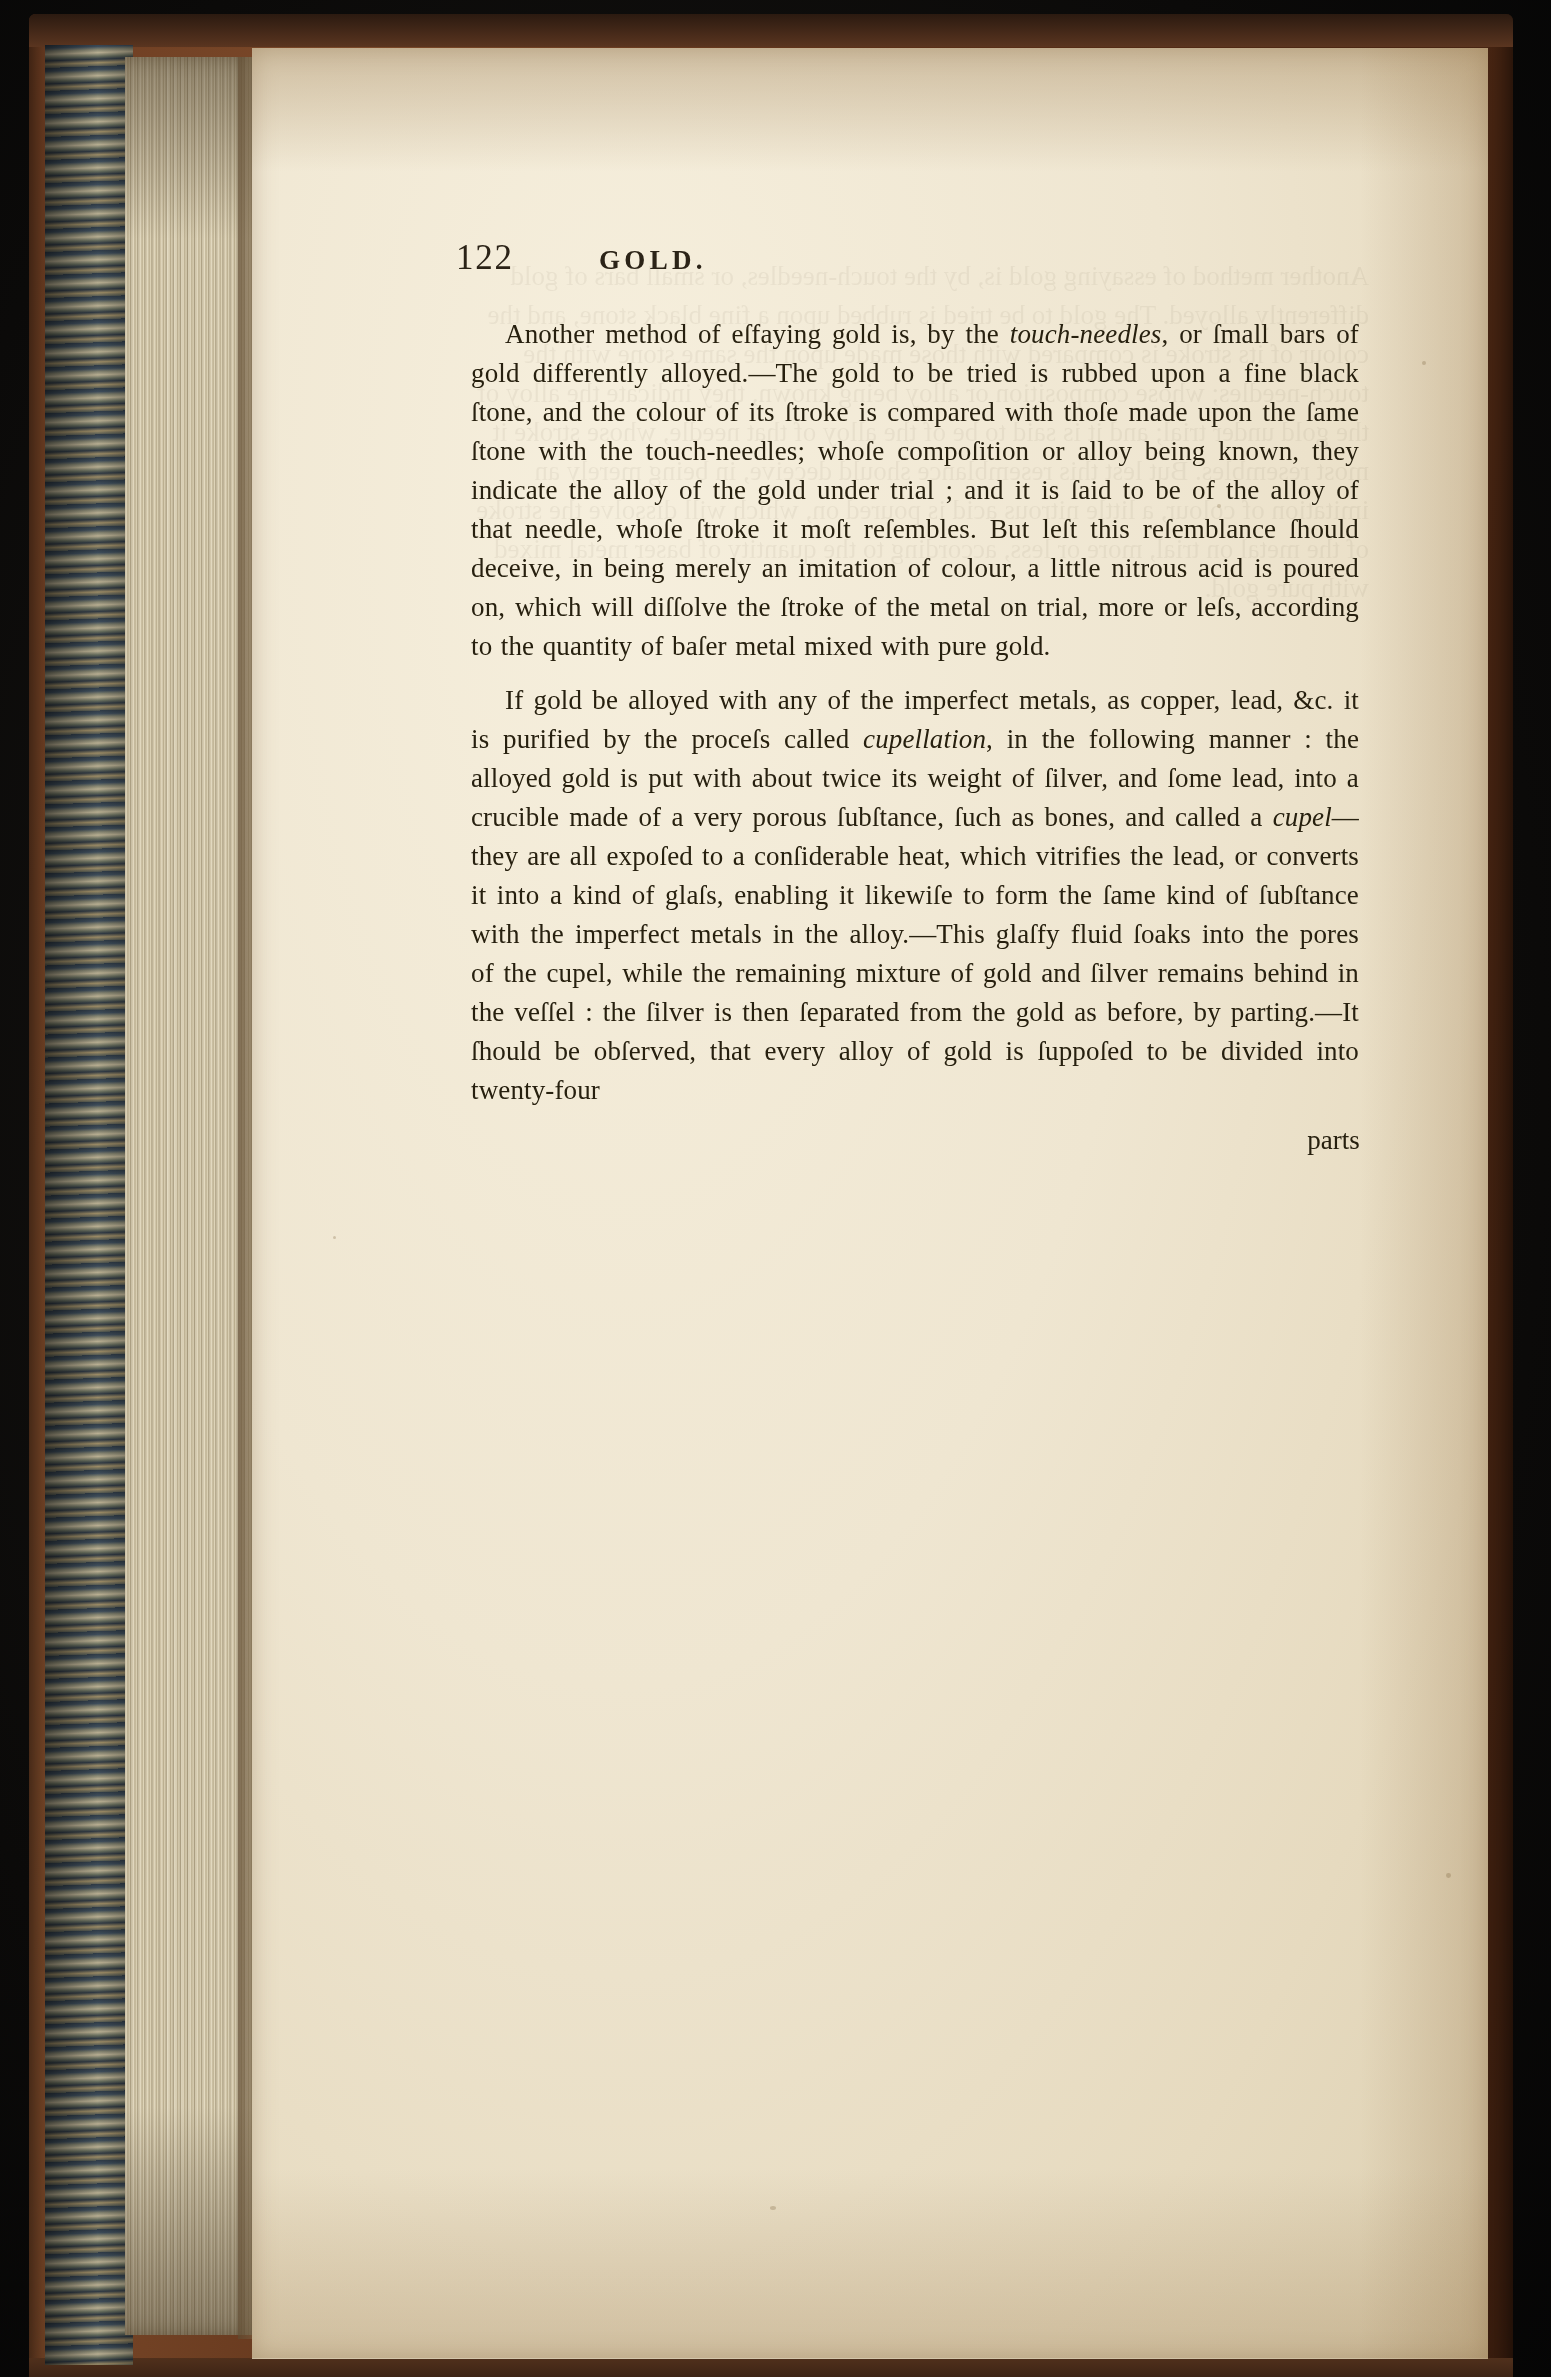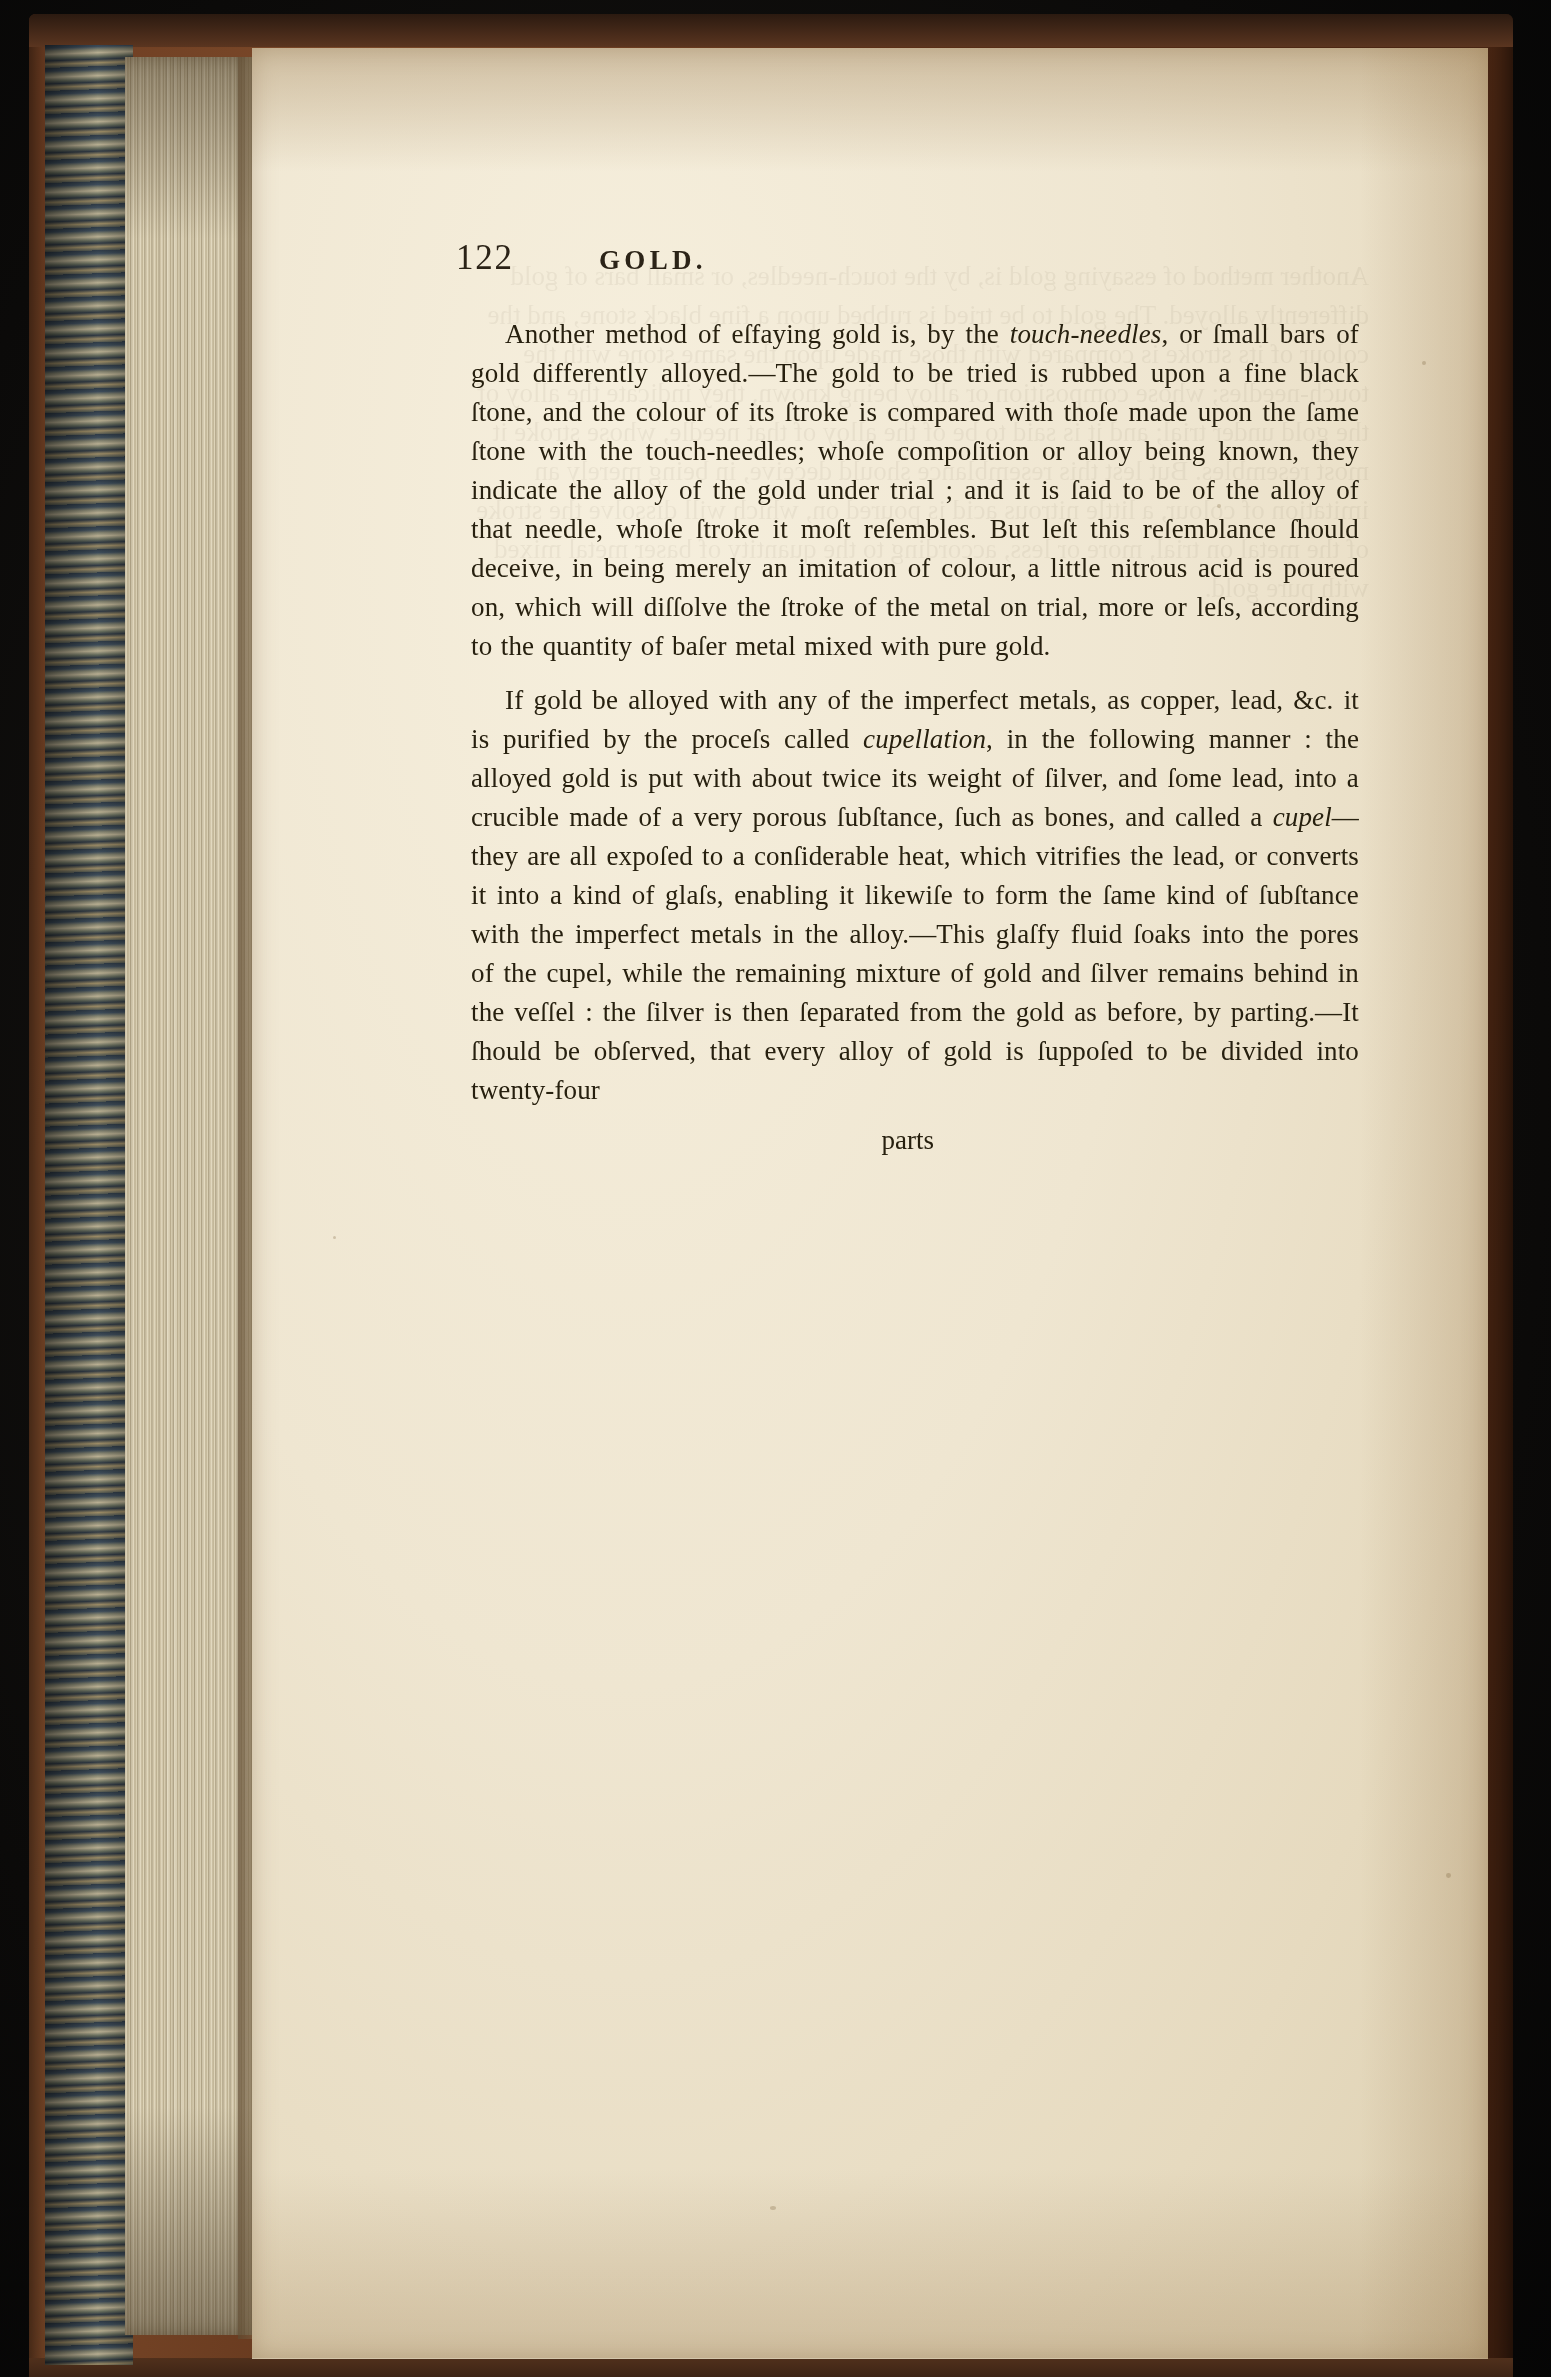--- a/index.html
+++ b/index.html
@@ -188,21 +188,21 @@
     text-justify: inter-word;
     letter-spacing: 0.005em;
     word-spacing: 0.06em;
   }
   p.body + p.body { margin-top: 0; }
   p.indent { text-indent: 34px; }
   .it { font-style: italic; }
 
   .catchword {
     margin-top: 6.7px;
-    text-align: center;
+    text-align: right;
     font-size: 27px;
     color: #27200f;
     padding-right: 14.3px;
   }
 
   
   .showthrough {
     position: absolute;
     left: 466px;
     top: 257px;

